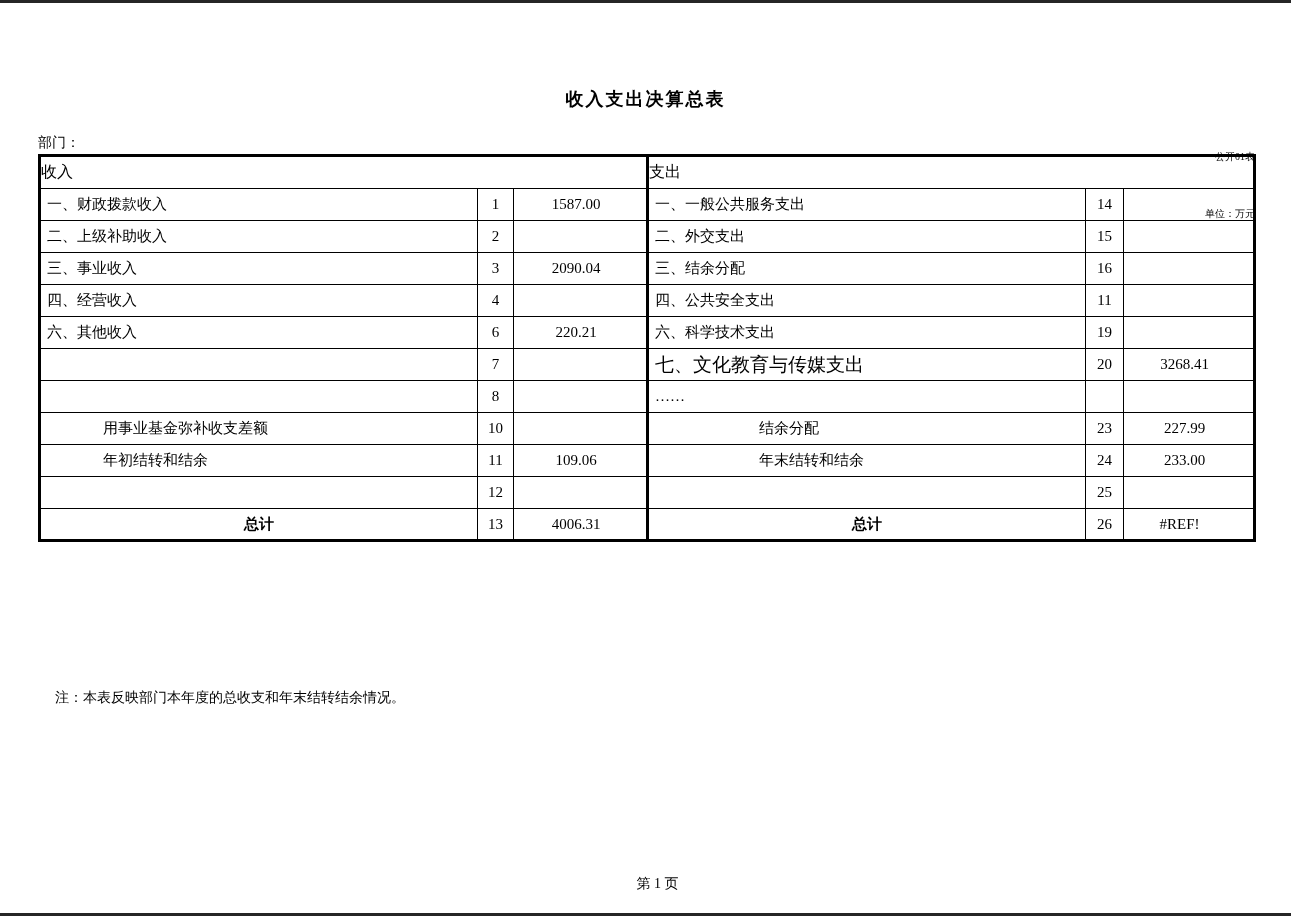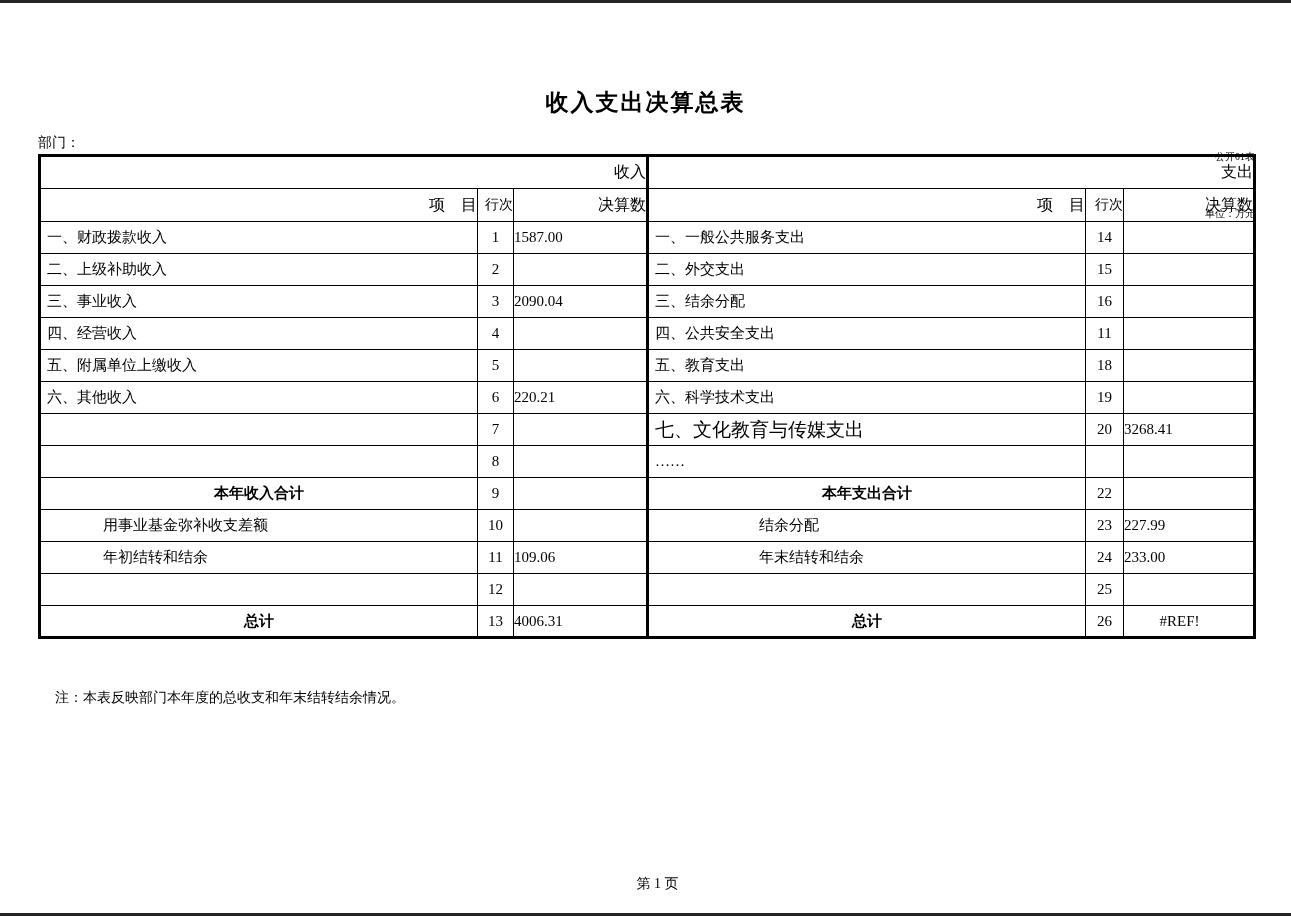--- a/index.html
+++ b/index.html
@@ -9,21 +9,21 @@
     box-sizing:border-box;
     background:#fff;
     border-top:3px solid #262626;
     border-bottom:3px solid #262626;
     font-family:"Liberation Serif","DejaVu Serif",serif;
     color:#000;
     overflow:hidden;
   }
   .title{
     position:absolute;top:84px;left:0;width:100%;
-    text-align:center;font-size:23px;font-weight:bold;letter-spacing:2px;
+    text-align:center;font-size:18px;font-weight:bold;letter-spacing:2px;
   }
   .meta{
     position:absolute;top:106px;right:36px;
     text-align:right;font-size:10px;line-height:19px;white-space:pre;
   }
   .dept{
     position:absolute;top:131px;left:38px;font-size:14px;
   }
   .tablewrap{position:absolute;top:151px;left:38px;}
   table{
@@ -31,30 +31,30 @@
     font-size:15px;
   }
   th,td{
     border:1px solid #000;
     padding:0;overflow:hidden;white-space:pre;
     font-weight:normal;
     box-sizing:border-box;
   }
   table{border:3px solid #000;}
   .mid{border-left:3px solid #000;}
-  thead th{height:33px;font-size:16px;text-align:right;}
+  thead th{height:33px;font-size:16px;text-align:left;}
   thead th.linehdr{font-size:14px;}
   tbody td{height:32px;}
   td.item{text-align:left;padding-left:6px;}
   td.item.total{text-align:center;font-weight:bold;padding-left:0;}
   td.item.sub.inc{padding-left:62px;}
   td.item.sub.exp{padding-left:110px;}
   td.item.big{font-size:19px;}
   td.line{text-align:center;}
-  td.val{text-align:left;padding-right:8px;}
+  td.val{text-align:center;padding-right:8px;}
   td.val.vcenter{text-align:center;padding-right:18px;}
   .note{
     position:absolute;top:686px;left:55px;font-size:14px;
   }
   .footer{
     position:absolute;top:872px;left:12px;width:100%;
     text-align:center;font-size:14px;white-space:pre;
   }
 </style>
 </head>
@@ -79,28 +79,20 @@
           <col style="width:134px">
         <col style="width:438px">
           <col style="width:38px">
           <col style="width:131px">
       </colgroup>
       <thead>
         <tr>
           <th colspan="3">收入</th>
           <th colspan="3" class="mid">支出</th>
         </tr>
-        <tr>
-          <th>项　目</th>
-          <th class="linehdr">行次</th>
-          <th>决算数</th>
-          <th class="mid">项　目</th>
-          <th class="linehdr">行次</th>
-          <th>决算数</th>
-        </tr>
       </thead>
       <tbody id="rows">
           <tr>
             <td class="item">一、财政拨款收入</td>
             <td class="line">1</td>
             <td class="val">1587.00</td>
             <td class="item mid">一、一般公共服务支出</td>
             <td class="line">14</td>
             <td class="val"></td>
           </tr>
@@ -122,28 +114,20 @@
           </tr>
           <tr>
             <td class="item">四、经营收入</td>
             <td class="line">4</td>
             <td class="val"></td>
             <td class="item mid">四、公共安全支出</td>
             <td class="line">11</td>
             <td class="val"></td>
           </tr>
           <tr>
-            <td class="item">五、附属单位上缴收入</td>
-            <td class="line">5</td>
-            <td class="val"></td>
-            <td class="item mid">五、教育支出</td>
-            <td class="line">18</td>
-            <td class="val"></td>
-          </tr>
-          <tr>
             <td class="item">六、其他收入</td>
             <td class="line">6</td>
             <td class="val">220.21</td>
             <td class="item mid">六、科学技术支出</td>
             <td class="line">19</td>
             <td class="val"></td>
           </tr>
           <tr>
             <td class="item"></td>
             <td class="line">7</td>
@@ -151,28 +135,20 @@
             <td class="item big mid">七、文化教育与传媒支出</td>
             <td class="line">20</td>
             <td class="val">3268.41</td>
           </tr>
           <tr>
             <td class="item"></td>
             <td class="line">8</td>
             <td class="val"></td>
             <td class="item mid">……</td>
             <td class="line"></td>
-            <td class="val"></td>
-          </tr>
-          <tr>
-            <td class="item total">本年收入合计</td>
-            <td class="line">9</td>
-            <td class="val"></td>
-            <td class="item total mid">本年支出合计</td>
-            <td class="line">22</td>
             <td class="val"></td>
           </tr>
           <tr>
             <td class="item sub inc">用事业基金弥补收支差额</td>
             <td class="line">10</td>
             <td class="val"></td>
             <td class="item sub exp mid">结余分配</td>
             <td class="line">23</td>
             <td class="val">227.99</td>
           </tr>

